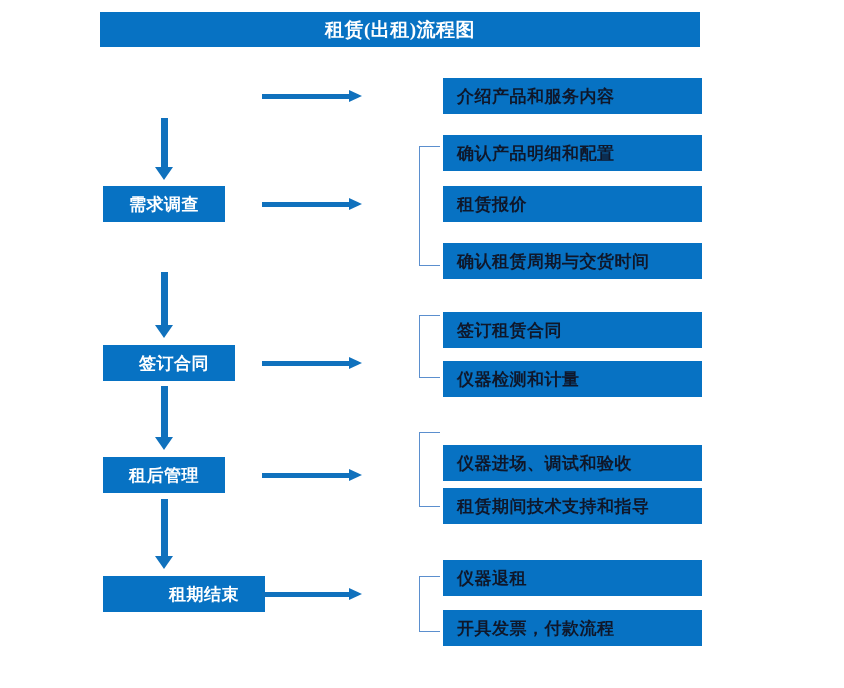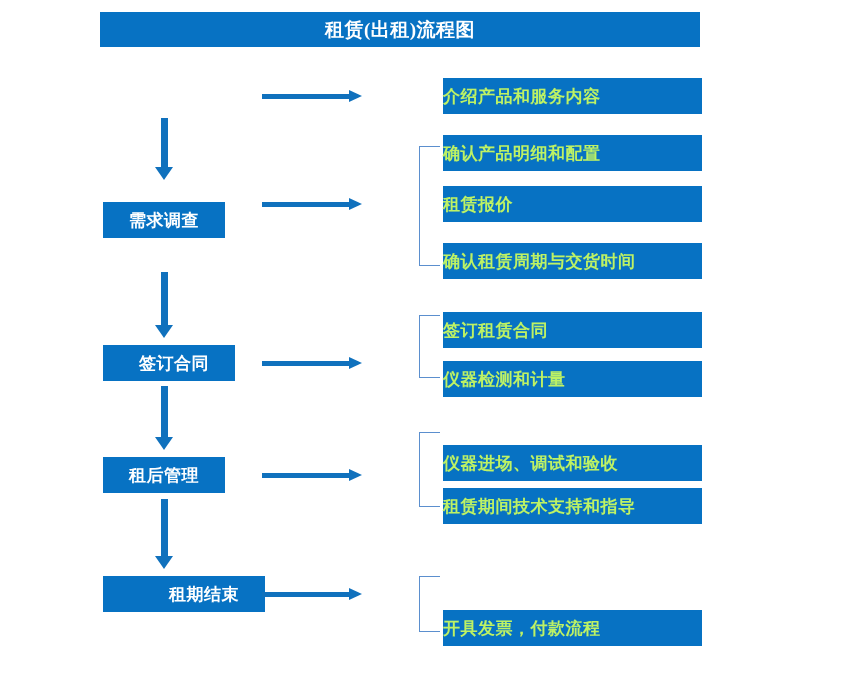--- a/index.html
+++ b/index.html
@@ -53,25 +53,26 @@
     letter-spacing: 0.5px;
   }
 
   
   .detail-box {
     position: absolute;
     left: 443px;
     width: 259px;
     height: 36px;
     background: #0772c3;
-    color: #bef264;
+    color: #0f172a;
     display: flex;
     align-items: center;
     font-size: 17px;
     font-weight: bold;
+    padding-left: 14px;
     box-sizing: border-box;
     letter-spacing: 0.5px;
   }
 
   
   .h-arrow {
     position: absolute;
     left: 262px;
     width: 100px;
     height: 16px;
@@ -128,21 +129,21 @@
   }
 </style>
 </head>
 <body>
 
 <div id="canvas">
 
   <div class="title-bar">租赁(出租)流程图</div>
 
 
-  <div class="stage-box" style="top:186px;margin-top:16px;">需求调查</div>
+  <div class="stage-box" style="top:186px;">需求调查</div>
 
   <div class="stage-box" style="top:345px;padding-left:10px;">签订合同</div>
 
   <div class="stage-box" style="top:457px;">租后管理</div>
 
   <div class="stage-box" style="top:576px;padding-left:40px;">租期结束</div>
 
   <div class="v-arrow" style="left:155px; top:118px; height:62px;">
     <div class="shaft" style="height:49px;"></div>
     <div class="head"></div>
@@ -205,16 +206,17 @@
   <div class="detail-box" style="top:243px;">确认租赁周期与交货时间</div>
 
   <div class="detail-box" style="top:312px;">签订租赁合同</div>
 
   <div class="detail-box" style="top:361px;">仪器检测和计量</div>
 
   <div class="detail-box" style="top:434px;margin-top:11px;">仪器进场、调试和验收</div>
 
   <div class="detail-box" style="top:488px;">租赁期间技术支持和指导</div>
 
+  <div class="detail-box" style="top:560px;">仪器退租</div>
 
   <div class="detail-box" style="top:610px;">开具发票，付款流程</div>
 
 </div>
 
 </body></html>

